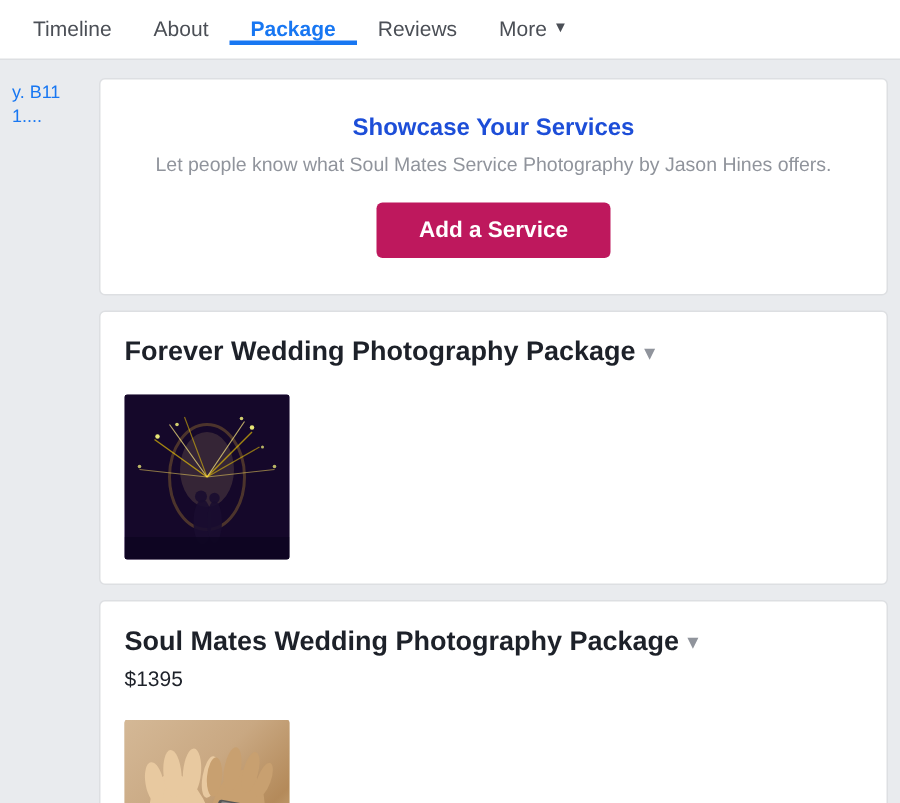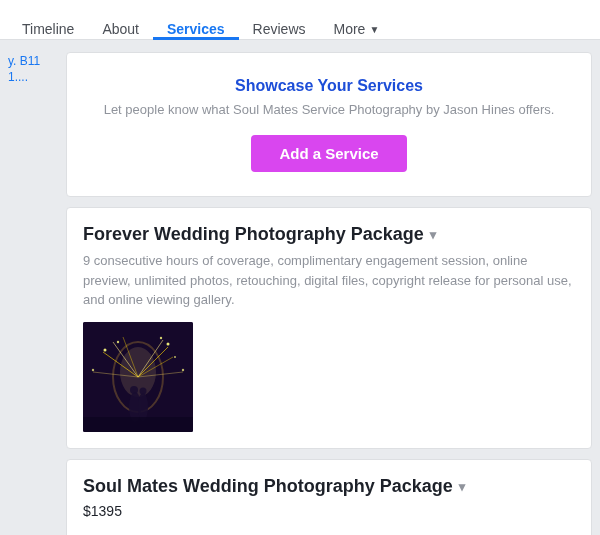--- a/index.html
+++ b/index.html
@@ -10,21 +10,21 @@
       min-height: 535px;
       font-size: 14px;
       color: #1d2129;
     }
 
     
     .nav-bar {
       background: #fff;
       border-bottom: 1px solid #dddfe2;
       display: flex;
-      align-items: flex-end;
+      align-items: center;
       padding: 0 8px;
       height: 40px;
     }
     .nav-tab {
       display: flex;
       align-items: center;
       padding: 0 14px;
       color: #4b4f56;
       font-size: 14px;
       cursor: pointer;
@@ -78,21 +78,21 @@
       color: #1d4ed8;
       margin-bottom: 6px;
     }
     .showcase-subtitle {
       font-size: 13px;
       color: #90949c;
       margin-bottom: 16px;
       line-height: 1.4;
     }
     .add-service-btn {
-      background: #d946ef;
+      background: #be185d;
       color: #fff;
       border: none;
       border-radius: 4px;
       padding: 10px 28px;
       font-size: 15px;
       font-weight: 600;
       cursor: pointer;
       display: inline-block;
     }
 
@@ -167,21 +167,21 @@
 <body>
 
 <nav class="nav-bar">
   <div class="nav-tab">
     <span>Timeline</span>
   </div>
   <div class="nav-tab">
     <span>About</span>
   </div>
   <div class="nav-tab active">
-    <span>Services</span>
+    <span>Package</span>
   </div>
   <div class="nav-tab">
     <span>Reviews</span>
   </div>
   <div class="nav-tab">
     <span>More</span>
     <span class="chevron">▼</span>
   </div>
 </nav>
 
@@ -197,21 +197,20 @@
       <div class="showcase-subtitle">Let people know what Soul Mates Service Photography by Jason Hines offers.</div>
       <button class="add-service-btn">Add a Service</button>
     </div>
 
     <div class="service-card">
       <div class="service-info">
         <div class="service-title">
           <span>Forever Wedding Photography Package</span>
           <span class="chevron-icon">▾</span>
         </div>
-        <div class="service-desc">9 consecutive hours of coverage, complimentary engagement session, online preview, unlimited photos, retouching, digital files, copyright release for personal use, and online viewing gallery.</div>
       </div>
       <div class="service-image photo-wedding1">
         <svg viewBox="0 0 110 110" xmlns="http://www.w3.org/2000/svg">
 
           <rect width="110" height="110" fill="#15082a"></rect>
 
           <ellipse cx="55" cy="55" rx="25" ry="35" fill="none" stroke="#a07830" stroke-width="2" opacity="0.4"></ellipse>
 
           <ellipse cx="55" cy="50" rx="18" ry="25" fill="#f0d080" opacity="0.15"></ellipse>
 

